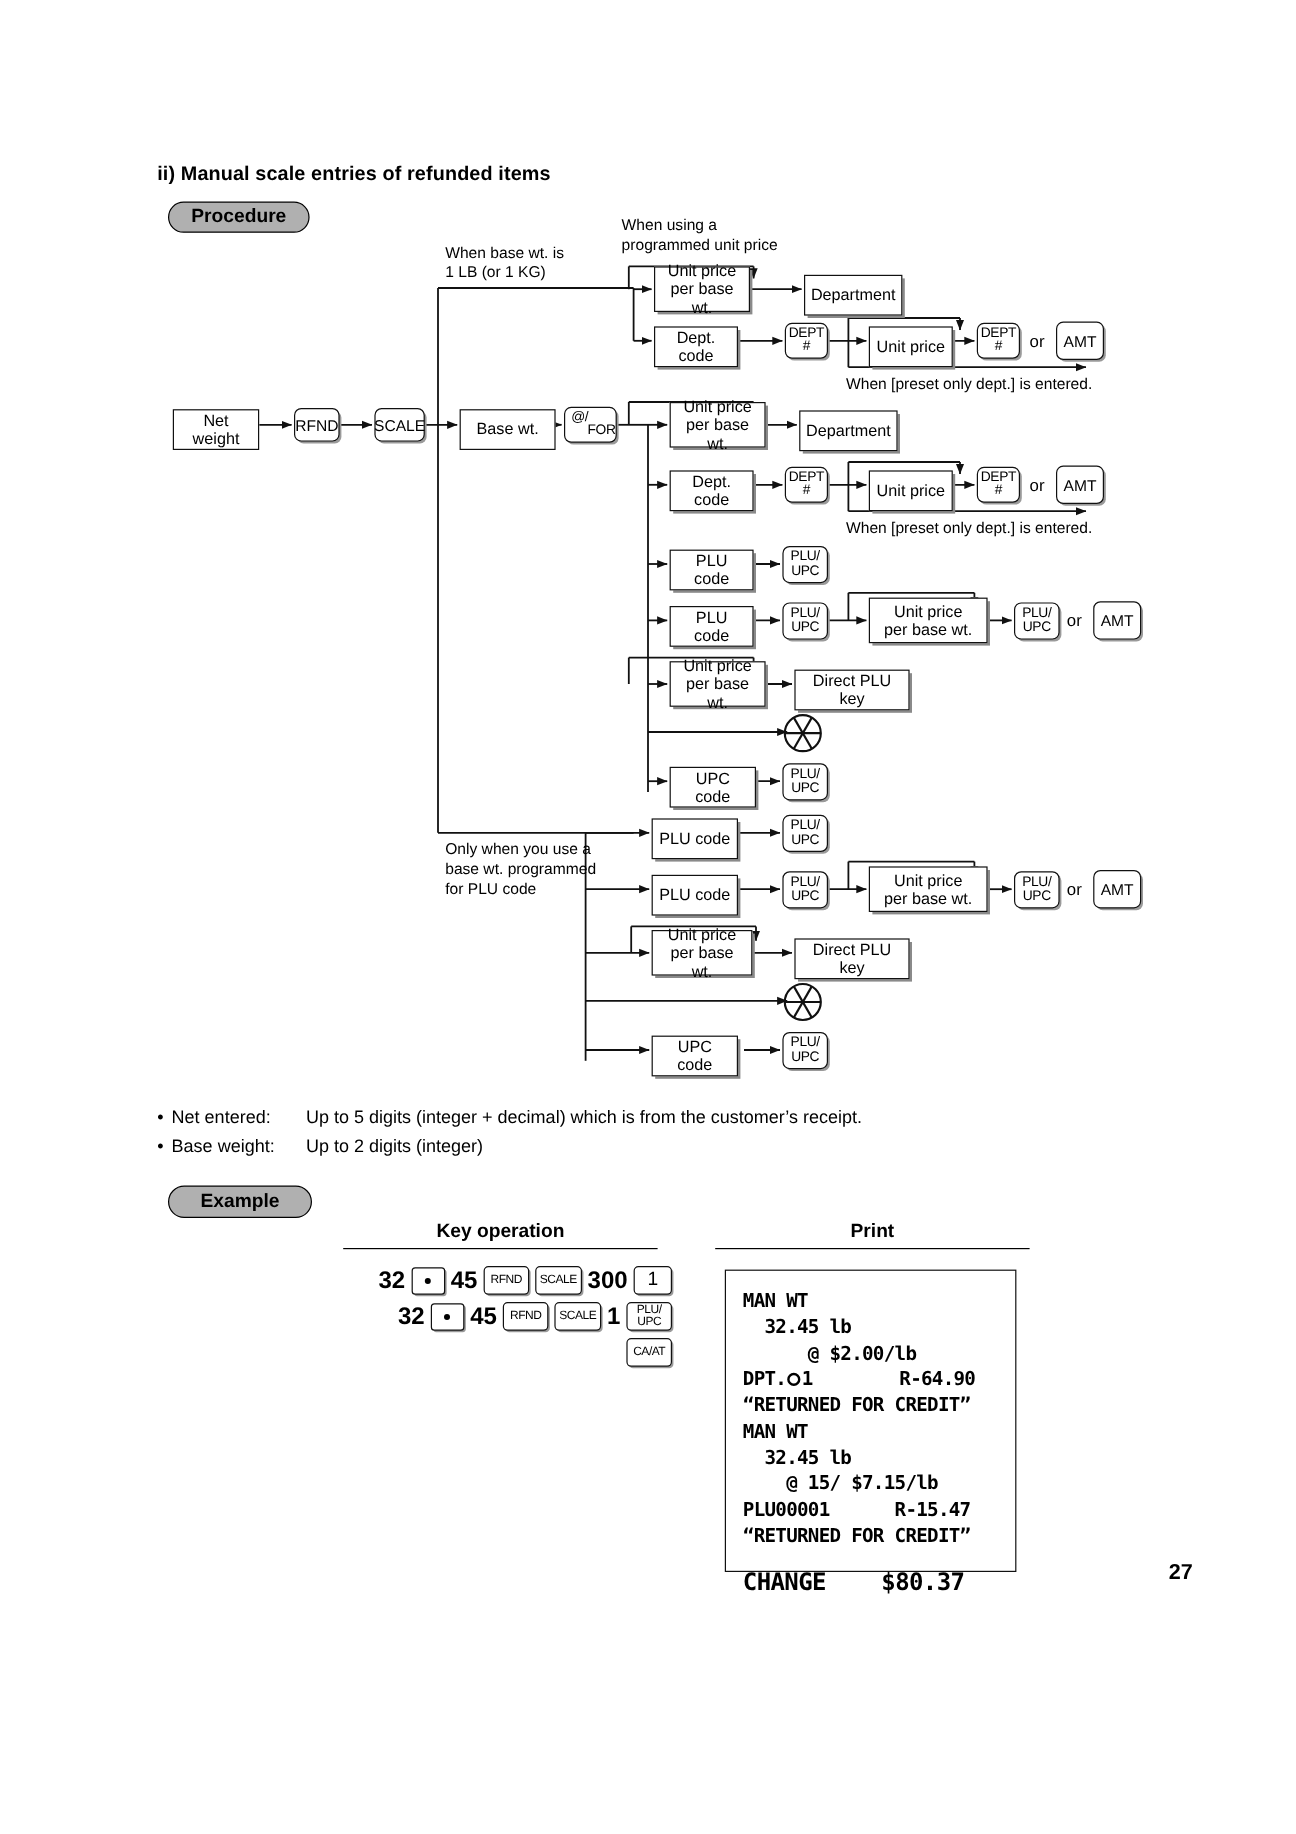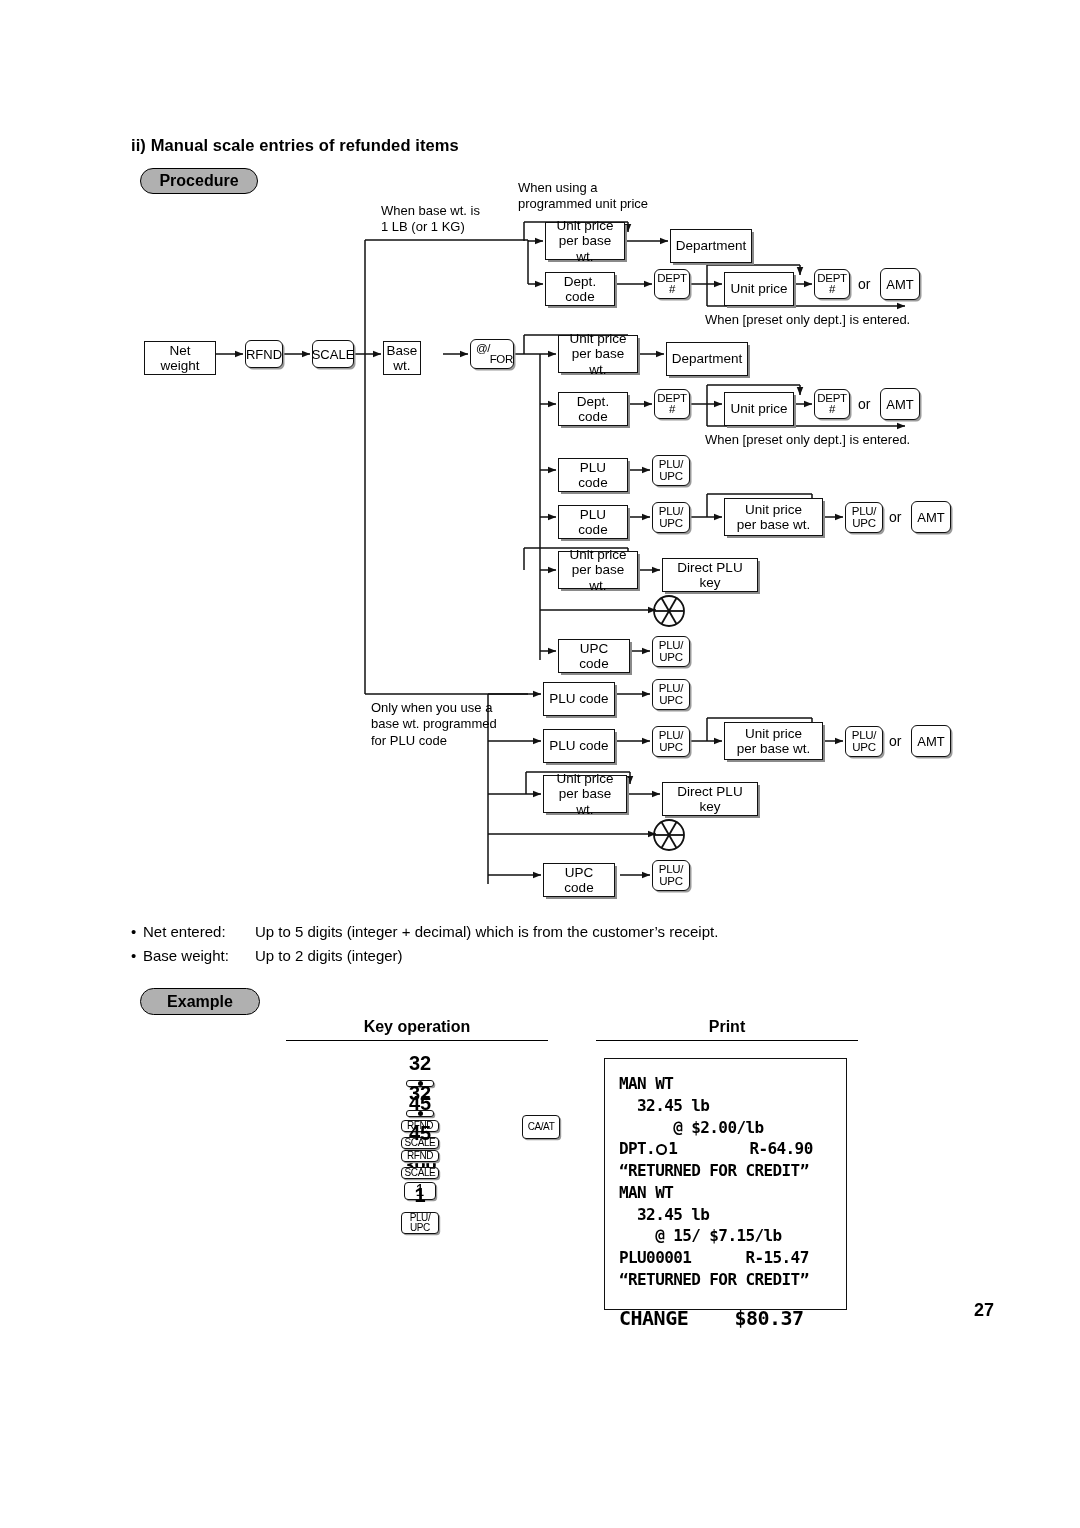--- a/index.html
+++ b/index.html
@@ -61,21 +61,21 @@
   
   .col-title {
     position:absolute; font-size:16px; font-weight:bold; text-align:center;
     border-bottom:1.6px solid #000; padding-bottom:4px;
   }
   #keyop-title { left:286px; top:1018px; width:262px; }
   #print-title { left:596px; top:1018px; width:262px; }
 
   
   #keyop { position:absolute; left:280px; top:1052px; width:280px; }
-  .kseq { display:flex; align-items:center; justify-content:flex-start; gap:5px; height:30px;flex-direction:column; }
+  .kseq { display:flex; align-items:center; justify-content:flex-end; gap:5px; height:30px; }
   .kseq .num { font-size:20px; font-weight:bold; letter-spacing:0px; }
   .kseq .dot {
     width:26px; height:21px; border:1.3px solid #111; border-radius:3px;
     display:flex; align-items:center; justify-content:center;
     box-shadow:1.6px 1.6px 0 -0.4px #9a9a9a; background:#fff;
   }
   .kseq .dot i { width:5px; height:5px; background:#000; border-radius:50%; display:block; }
   .kkey {
     min-width:30px; height:22px; padding:0 3px;
     border:1.3px solid #111; border-radius:4px; background:#fff;
@@ -221,41 +221,41 @@
         <line x1="627" y1="794" x2="660" y2="794" marker-end="url(#ah)"></line>
         <line x1="526" y1="772" x2="526" y2="794"></line>
         <line x1="526" y1="772" x2="630" y2="772"></line>
         <line x1="630" y1="772" x2="630" y2="784" marker-end="url(#ah)"></line>
 
         <line x1="620" y1="875" x2="650" y2="875" marker-end="url(#ah)"></line>
 
       </g>
     </svg>
 
-    <div class="fc-note" style="left:381px; top:203px;">When base wt. is
+    <div class="fc-note" style="left:371px; top:203px;">When base wt. is
 1 LB (or 1 KG)</div>
     <div class="fc-note" style="left:518px; top:180px;">When using a
 programmed unit price</div>
     <div class="fc-note" style="left:705px; top:312px;">When [preset only dept.] is entered.</div>
     <div class="fc-note" style="left:705px; top:432px;">When [preset only dept.] is entered.</div>
     <div class="fc-note" style="left:371px; top:700px;">Only when you use a
 base wt. programmed
 for PLU code</div>
 
     <div class="fc-box plain" style="left:144px; top:341px; width:72px; height:26px;">Net weight</div>
 
     <div class="fc-key wide-label" style="left:245px; top:340px; width:38px; height:28px;">
       <span class="k1">RFND</span>
     </div>
 
     <div class="fc-key wide-label" style="left:312px; top:340px; width:42px; height:28px;">
       <span class="k1">SCALE</span>
     </div>
 
-    <div class="fc-box plain" style="left:383px; top:341px; width:38px; height:26px;">Base wt.</div>
+    <div class="fc-box plain" style="left:383px; top:341px; width:80px; height:26px;">Base wt.</div>
 
     <div class="fc-key" style="left:470px; top:339px; width:44px; height:30px;">
       <span class="k1" style="align-self:flex-start; margin-left:5px;">@/</span>
       <span class="k2" style="align-self:flex-end; margin-right:0;text-align:center;">FOR</span>
     </div>
 
     <div class="fc-box" style="left:545px; top:222px; width:80px; height:38px; flex-direction:column;">
       <span>Unit price</span>
       <span>per base wt.</span>
     </div>

